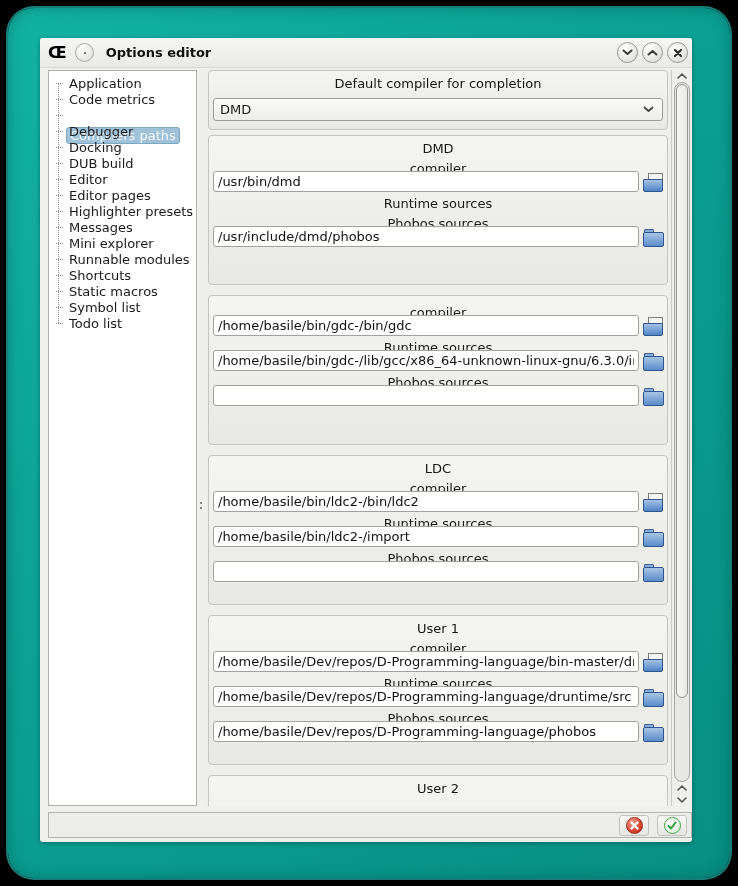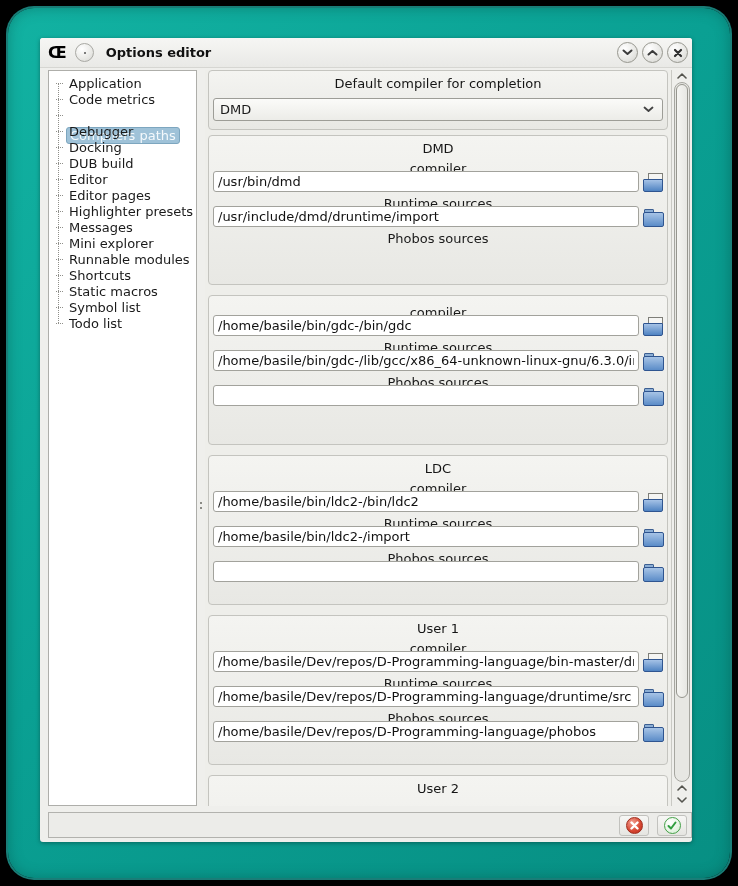--- a/index.html
+++ b/index.html
@@ -216,25 +216,25 @@
         </div>
 
         <div class="gbox">
           <div class="gtitle">DMD</div>
           <div class="flabel">compiler</div>
           <div class="frow">
             <input value="/usr/bin/dmd" style="">
             <span class="picker icon-open"></span>
           </div>
           <div class="flabel">Runtime sources</div>
-          <div class="frow">
-            <input value="/usr/include/dmd/druntime/import" style="">
-            <span class="picker icon-folder"></span>
-          </div>
           <div class="flabel">Phobos sources</div>
+          <div class="frow">
+            <input value="/usr/include/dmd/phobos" style="">
+            <span class="picker icon-folder"></span>
+          </div>
         </div>
 
         <div class="gbox">
           <div class="flabel">compiler</div>
           <div class="frow">
             <input value="/home/basile/bin/gdc-/bin/gdc" style="">
             <span class="picker icon-open"></span>
           </div>
           <div class="flabel">Runtime sources</div>
           <div class="frow">

